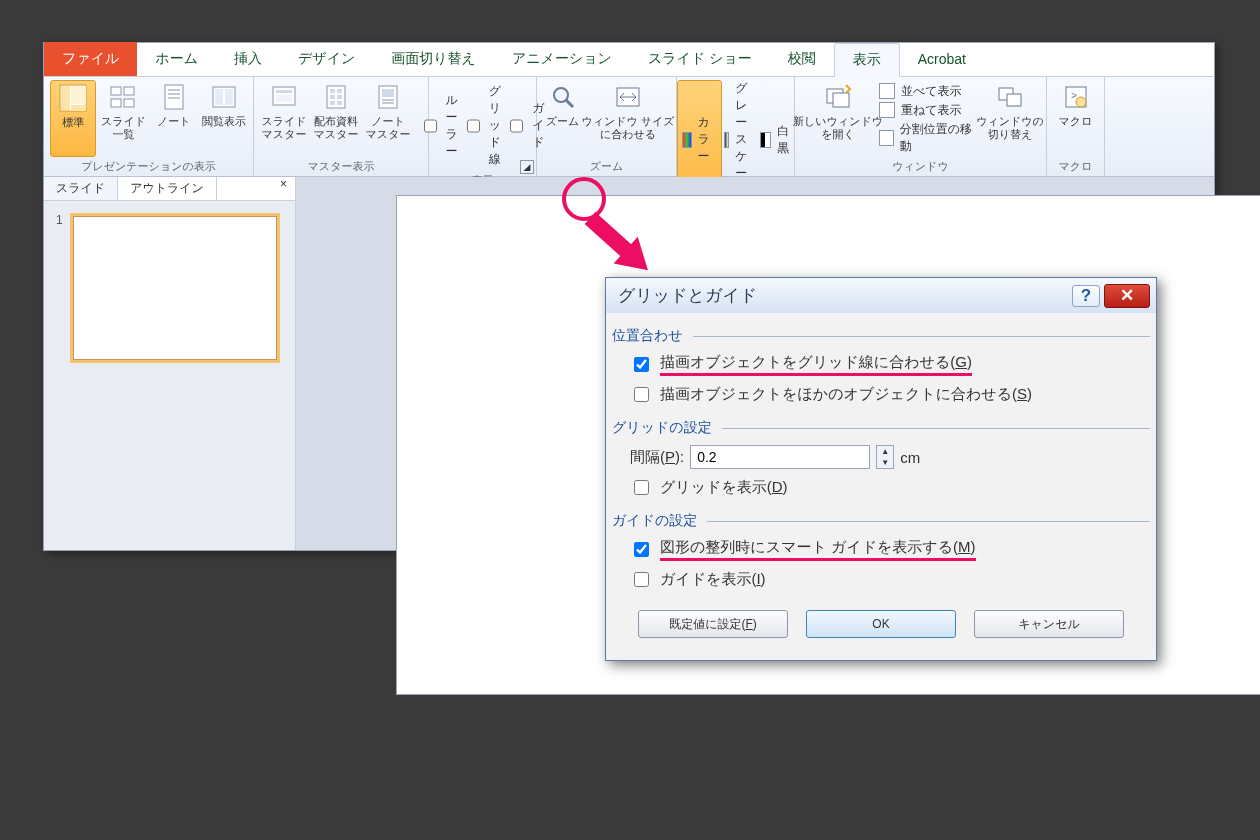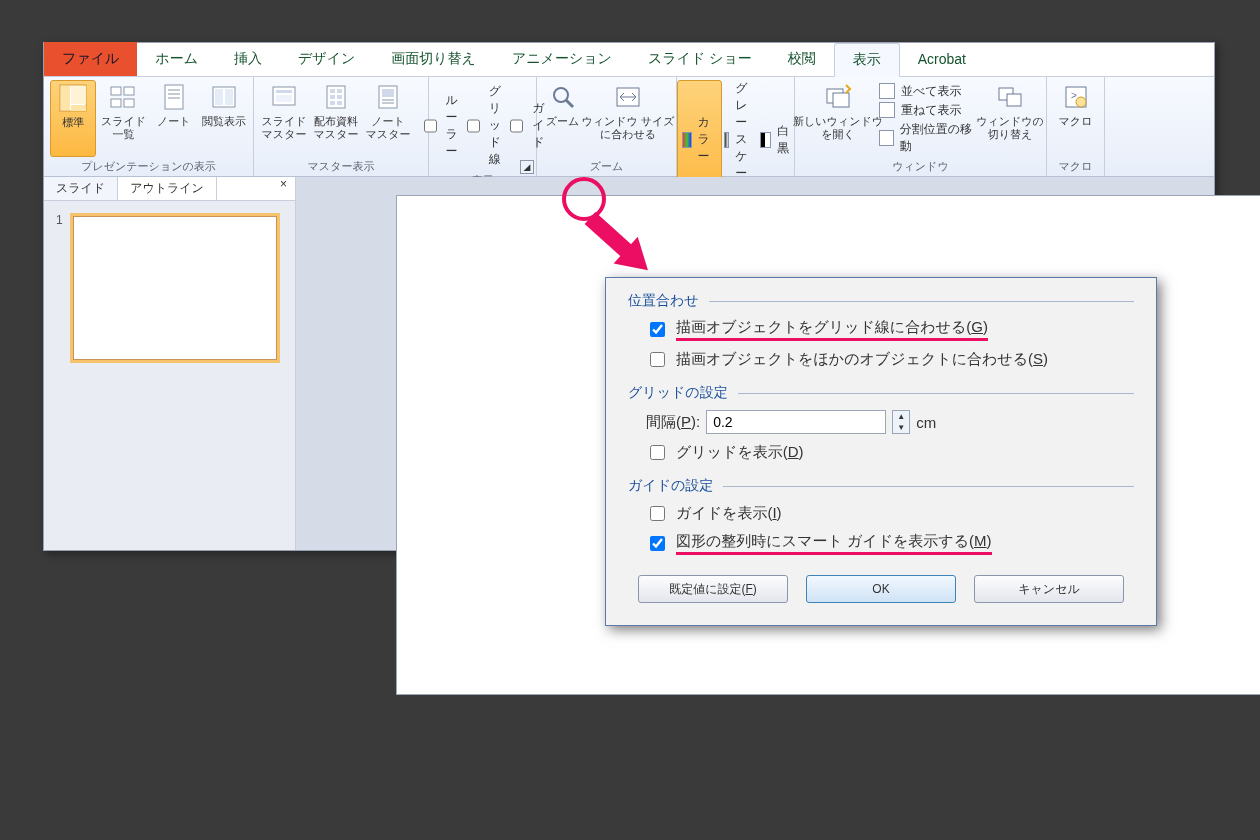--- a/index.html
+++ b/index.html
@@ -1,21 +1,21 @@
 <!DOCTYPE html>
 <html><head>
 <meta charset="utf-8">
 <style>
 html,body{margin:0;padding:0;background:#3a3a3a;font-family:"Meiryo","MS PGothic",sans-serif;font-size:12px;color:#333}
 *{box-sizing:border-box}
 .stage{position:relative;width:1260px;height:840px;overflow:hidden}
 .app{position:absolute;left:43px;top:42px;width:1172px;height:509px;background:#cfd6e3;border:1px solid #98a2b3;box-shadow:3px 3px 8px rgba(0,0,0,.4)}
 .tabs{display:flex;align-items:flex-end;background:#fff;height:34px;border-bottom:1px solid #c7cfdd;font-size:14px}
 .tab{padding:0 18px;height:34px;display:flex;align-items:center;cursor:pointer;color:#14532d}
-.tab.file{background:#e8502e;color:#0f172a;height:34px}
+.tab.file{background:#e8502e;color:#ffffff;height:34px}
 .tab.active{background:#f5f8ff;border:1px solid #c7cfdd;border-bottom:1px solid #f5f8ff;position:relative;top:1px;border-radius:3px 3px 0 0}
 .ribbon{display:flex;height:100px;background:linear-gradient(#f7faff,#e8eef9);border-bottom:1px solid #b8c1d3}
 .group{display:flex;flex-direction:column;border-right:1px solid #c7cfdd;padding:3px 6px 0}
 .group .row{display:flex;gap:4px;flex:1}
 .group .title{font-size:11px;text-align:center;color:#5a6170;padding:2px 0}
 .bigbtn{display:flex;flex-direction:column;align-items:center;justify-content:flex-start;width:48px;padding-top:2px;cursor:pointer;text-align:center;border-radius:3px;font-size:11px;line-height:1.15}
 .bigbtn.sel{background:linear-gradient(#fed27a,#fdb841);border:1px solid #d79a2b}
 .gicon{width:30px;height:30px;margin-bottom:3px;display:flex;align-items:center;justify-content:center}
 .gicon svg{width:28px;height:28px}
 .chk{display:flex;align-items:center;gap:6px;font-size:12px;padding:3px 0}
@@ -36,21 +36,21 @@
 .circ{position:absolute;width:44px;height:44px;border:4px solid #eb0e62;border-radius:50%}
 .arrow{position:absolute;transform-origin:left center}
 .arrow .shaft{position:absolute;left:0;top:-8px;height:16px;background:#eb0e62}
 .arrow .head{position:absolute;top:-18px;width:0;height:0;border-left:30px solid #eb0e62;border-top:18px solid transparent;border-bottom:18px solid transparent}
 
 .dlg{position:absolute;left:605px;top:277px;width:552px;background:linear-gradient(#e9f1fb,#dfe8f5);border:1px solid #5b7aa8;box-shadow:4px 4px 12px rgba(0,0,0,.5);font-size:14px}
 .dlg .titlebar{display:flex;align-items:center;height:35px;padding:0 6px 0 12px;background:linear-gradient(#f5f9ff,#d6e2f3);font-size:17px;color:#2a3a55}
 .dlg .titlebar .sp{flex:1}
 .dlg .help{width:28px;height:22px;border:1px solid #8aa3c9;background:linear-gradient(#fdfdfe,#e3ecf7);border-radius:3px;display:flex;align-items:center;justify-content:center;font-weight:bold;color:#1b5aa6;margin-right:4px;cursor:pointer}
 .dlg .x{width:46px;height:24px;background:linear-gradient(#e04b3a,#b81f16);border:1px solid #7d140e;border-radius:3px;display:flex;align-items:center;justify-content:center;color:#fff;font-weight:bold;cursor:pointer}
-.dlg .body{padding:8px 22px 12px;background:#f2f2f2}
+.dlg .body{padding:8px 6px 12px;background:#f2f2f2}
 .fs{margin:6px 0 2px}
 .fs .legend{display:flex;align-items:center;gap:10px;color:#1a4f9c;font-size:14px}
 .fs .legend .line{flex:1;height:1px;background:#a9b7cf}
 .fs .opts{padding:4px 0 4px 18px}
 .opt{display:flex;align-items:center;gap:8px;padding:4px 0;font-size:15px}
 .opt input{width:15px;height:15px}
 .und{border-bottom:3px solid #eb0e62;padding-bottom:1px}
 .spin{display:flex;align-items:center;gap:6px}
 .spin input{width:180px;height:24px;border:1px solid #9aa5b8;padding:0 6px;font-size:14px}
 .spin .btns{width:18px;height:24px;border:1px solid #9aa5b8;display:flex;flex-direction:column}
@@ -315,20 +315,26 @@
   </div>
 
   <div class="circ" style="left:562px;top:177px"></div>
 
   <div class="arrow" style="left:590px;top:218px;width:76px;transform:rotate(42deg)">
     <div class="shaft" style="width:50px"></div>
     <div class="head" style="left:48px"></div>
   </div>
 
   <div class="dlg">
+    <div class="titlebar">
+      <span>グリッドとガイド</span>
+      <span class="sp"></span>
+      <div class="help">?</div>
+      <div class="x">✕</div>
+    </div>
     <div class="body">
       <div class="fs">
         <div class="legend">
             <span>位置合わせ</span>
             <span class="line"></span>
           </div>
         <div class="opts">
           <label class="opt">
             <input type="checkbox" checked="" style="">
             <span class="und"><span>描画オブジェクトをグリッド線に合わせる(</span><span class="u">G</span><span>)</span></span>
@@ -360,26 +366,26 @@
           </label>
         </div>
       </div>
       <div class="fs">
         <div class="legend">
             <span>ガイドの設定</span>
             <span class="line"></span>
           </div>
         <div class="opts">
           <label class="opt">
+            <input type="checkbox" checked="" style="">
+            <span class="und"><span>図形の整列時にスマート ガイドを表示する(</span><span class="u">M</span><span>)</span></span>
+          </label>
+          <label class="opt">
             <input type="checkbox" style="">
             <span><span>ガイドを表示(</span><span class="u">I</span><span>)</span></span>
-          </label>
-          <label class="opt">
-            <input type="checkbox" checked="" style="">
-            <span class="und"><span>図形の整列時にスマート ガイドを表示する(</span><span class="u">M</span><span>)</span></span>
           </label>
         </div>
       </div>
       <div class="btnrow">
         <div class="dbtn">
             <span>既定値に設定(</span>
             <span class="u">F</span>
             <span>)</span>
           </div>
         <div class="dbtn ok">OK</div>

